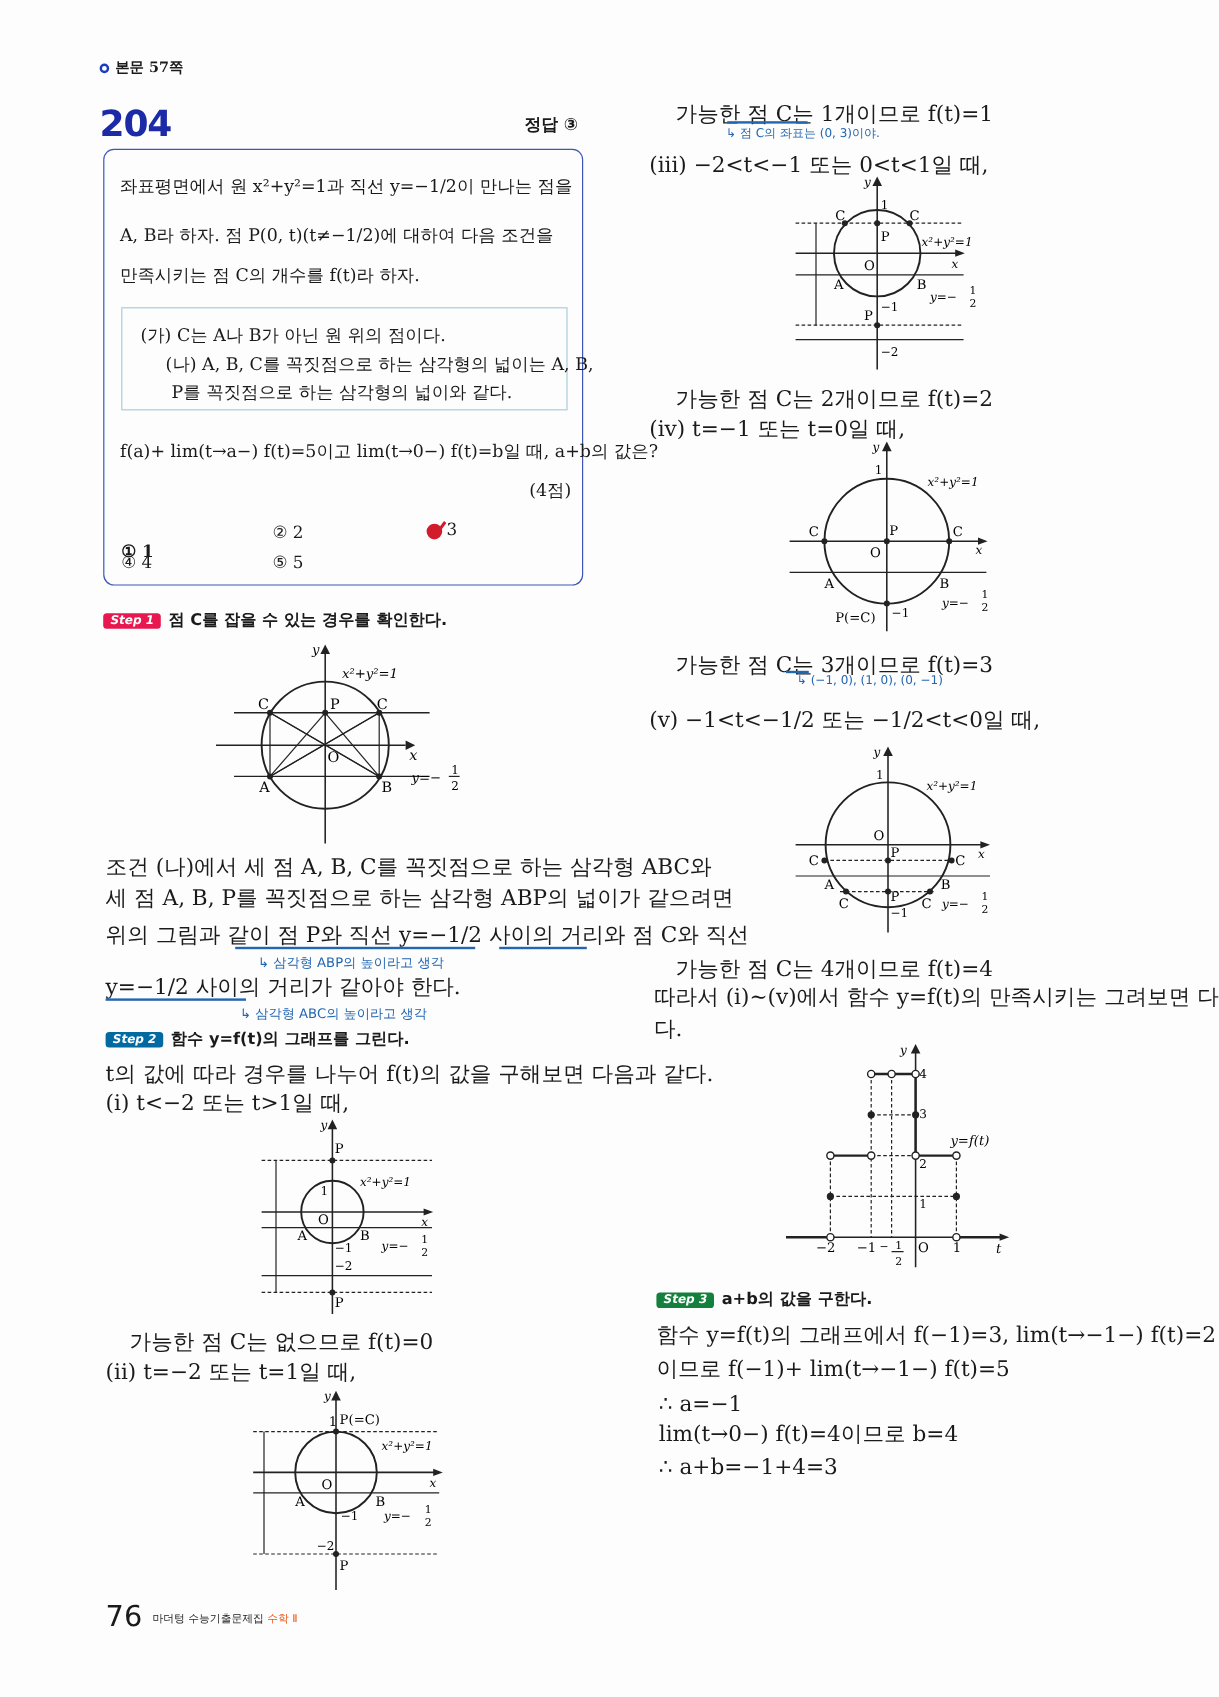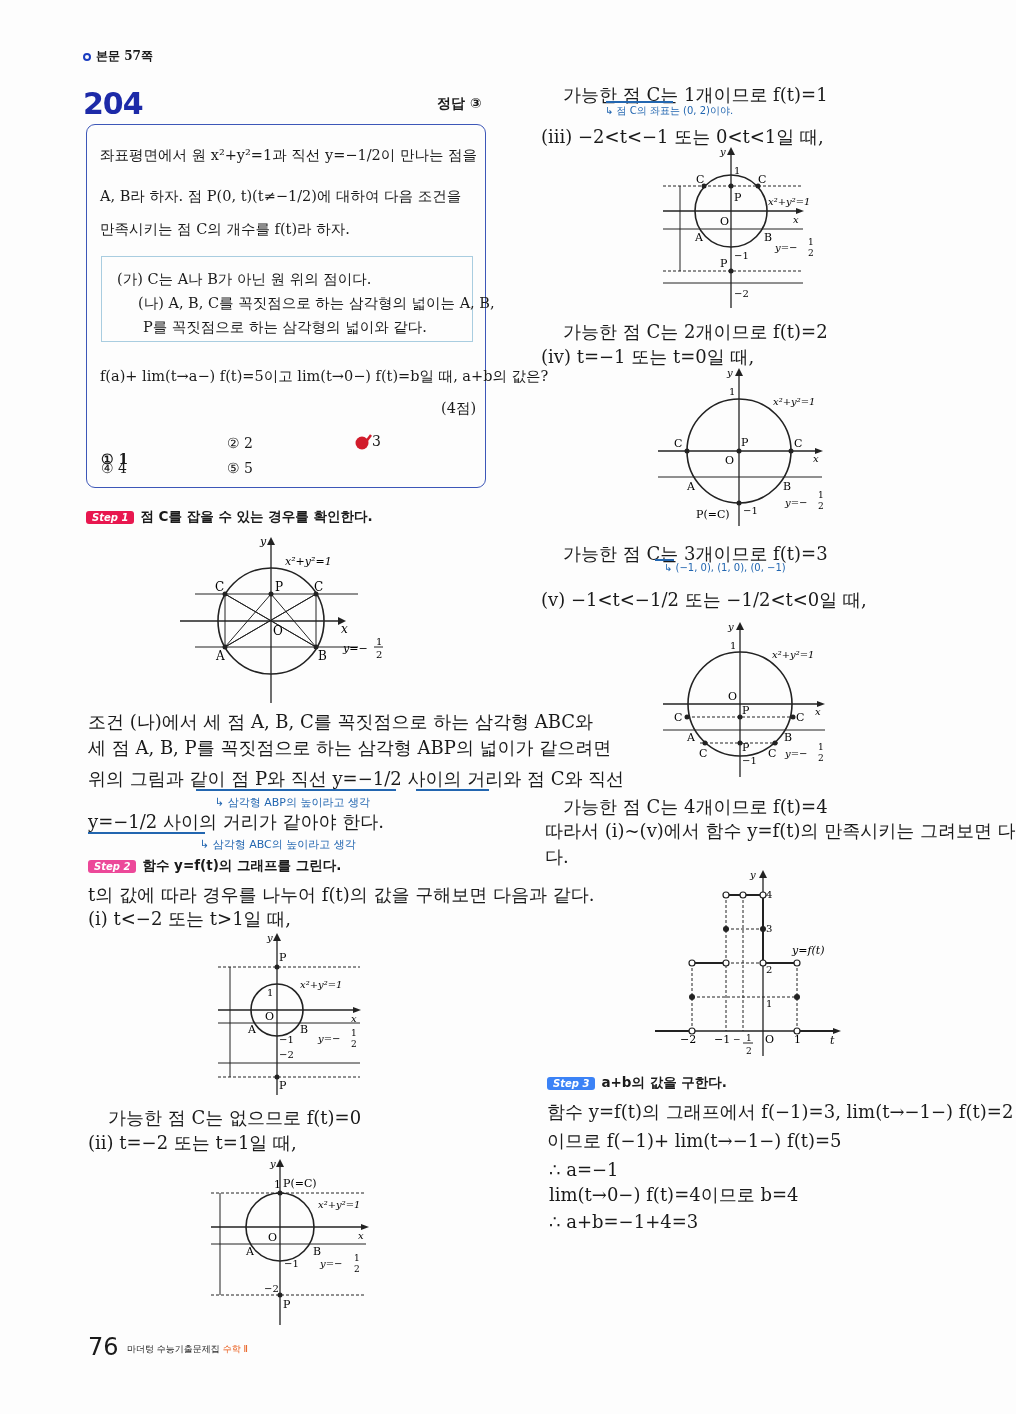--- a/index.html
+++ b/index.html
@@ -103,21 +103,21 @@
 <div class="abs body" style="left:88px;top:736px;">세 점 A, B, P를 꼭짓점으로 하는 삼각형 ABP의 넓이가 같으려면</div>
 <div class="abs body" style="left:88px;top:767px;">위의 그림과 같이 점 P와 직선 y=−1/2 사이의 거리와 점 C와 직선</div>
 <div class="uline" style="left:196px;top:789px;width:200px;"></div>
 <div class="uline" style="left:416px;top:789px;width:73px;"></div>
 <div class="abs note" style="left:215px;top:795px;">↳ <span>삼각형 ABP의 높이라고 생각</span></div>
 <div class="abs body" style="left:88px;top:810px;">y=−1/2 사이의 거리가 같아야 한다.</div>
 <div class="uline" style="left:88px;top:832px;width:117px;"></div>
 <div class="abs note" style="left:200px;top:837px;">↳ <span>삼각형 ABC의 높이라고 생각</span></div>
 
 <div class="abs step-title" style="left:88px;top:857px;">
-  <span class="step-badge" style="background:#ec4899">Step 2</span><span>함수 y=f(t)의 그래프를 그린다.</span>
+  <span class="step-badge" style="background:#0369a1">Step 2</span><span>함수 y=f(t)의 그래프를 그린다.</span>
 </div>
 <div class="abs body" style="left:88px;top:883px;">t의 값에 따라 경우를 나누어 f(t)의 값을 구해보면 다음과 같다.</div>
 <div class="abs body" style="left:88px;top:907px;">(i) t&lt;−2 또는 t&gt;1일 때,</div>
 
 <svg class="abs" style="left:215px;top:932px;" width="160" height="165">
   <line x1="62" y1="163" x2="62" y2="5" stroke="#222" stroke-width="1.3"></line>
     <polygon points="58,9 62,1 66,9" fill="#222"></polygon>
   <text x="52" y="9" font-size="10" font-style="italic">y</text>
   <line x1="3" y1="78" x2="140" y2="78" stroke="#222" stroke-width="1.3"></line>
     <polygon points="138,75 146,78 138,81" fill="#222"></polygon>
@@ -169,21 +169,21 @@
     <text x="56" y="137" font-size="10">−2</text>
     <text x="75" y="153" font-size="11">P</text>
   <text x="110" y="53" font-size="10" font-style="italic">x²+y²=1</text>
   <text x="112" y="112" font-size="10" font-style="italic">y=−</text>
     <text x="146" y="106" font-size="9">1</text>
     <text x="146" y="117" font-size="9">2</text>
 </svg>
 
 <div class="abs body" style="left:563px;top:83px;">가능한 점 C는 1개이므로 f(t)=1</div>
 <div class="uline" style="left:606px;top:101px;width:67px;"></div>
-<div class="abs note" style="left:605px;top:104px;font-size:10px;">↳ <span>점 C의 좌표는 (0, 2)이야.</span></div>
+<div class="abs note" style="left:605px;top:104px;font-size:10px;">↳ <span>점 C의 좌표는 (0, 3)이야.</span></div>
 <div class="abs body" style="left:541px;top:125px;">(iii) −2&lt;t&lt;−1 또는 0&lt;t&lt;1일 때,</div>
 
 <svg class="abs" style="left:660px;top:145px;" width="160" height="165">
   <line x1="71" y1="163" x2="71" y2="6" stroke="#222" stroke-width="1.3"></line>
     <polygon points="67,10 71,2 75,10" fill="#222"></polygon>
   <text x="60" y="10" font-size="10" font-style="italic">y</text>
   <line x1="3" y1="66" x2="138" y2="66" stroke="#222" stroke-width="1.3"></line>
     <polygon points="136,63 144,66 136,69" fill="#222"></polygon>
   <text x="133" y="78" font-size="10" font-style="italic">x</text>
   <circle cx="71" cy="66" r="36" fill="none" stroke="#222" stroke-width="1.6"></circle>
@@ -339,21 +339,21 @@
     <text x="64" y="177" font-size="11">−1</text>
   <text x="83" y="176" font-size="9">−</text>
     <text x="96" y="175" font-size="9">1</text>
     <line x1="93" y1="177" x2="103" y2="177" stroke="#222"></line>
     <text x="96" y="188" font-size="9">2</text>
   <text x="115" y="177" font-size="11">O</text>
     <text x="144" y="177" font-size="11">1</text>
 </svg>
 
 <div class="abs step-title" style="left:547px;top:1074px;">
-  <span class="step-badge" style="background:#3b82f6">Step 3</span><span>a+b의 값을 구한다.</span>
+  <span class="step-badge" style="background:#15803d">Step 3</span><span>a+b의 값을 구한다.</span>
 </div>
 <div class="abs body" style="left:547px;top:1100px;">함수 y=f(t)의 그래프에서 f(−1)=3, lim(t→−1−) f(t)=2</div>
 <div class="abs body" style="left:547px;top:1129px;">이므로 f(−1)+ lim(t→−1−) f(t)=5</div>
 <div class="abs body" style="left:549px;top:1159px;">∴ a=−1</div>
 <div class="abs body" style="left:549px;top:1183px;">lim(t→0−) f(t)=4이므로 b=4</div>
 <div class="abs body" style="left:549px;top:1211px;">∴ a+b=−1+4=3</div>
 
 <div class="abs footer-num">76</div>
 <div class="abs footer-txt">
   <span>마더텅 수능기출문제집</span>

